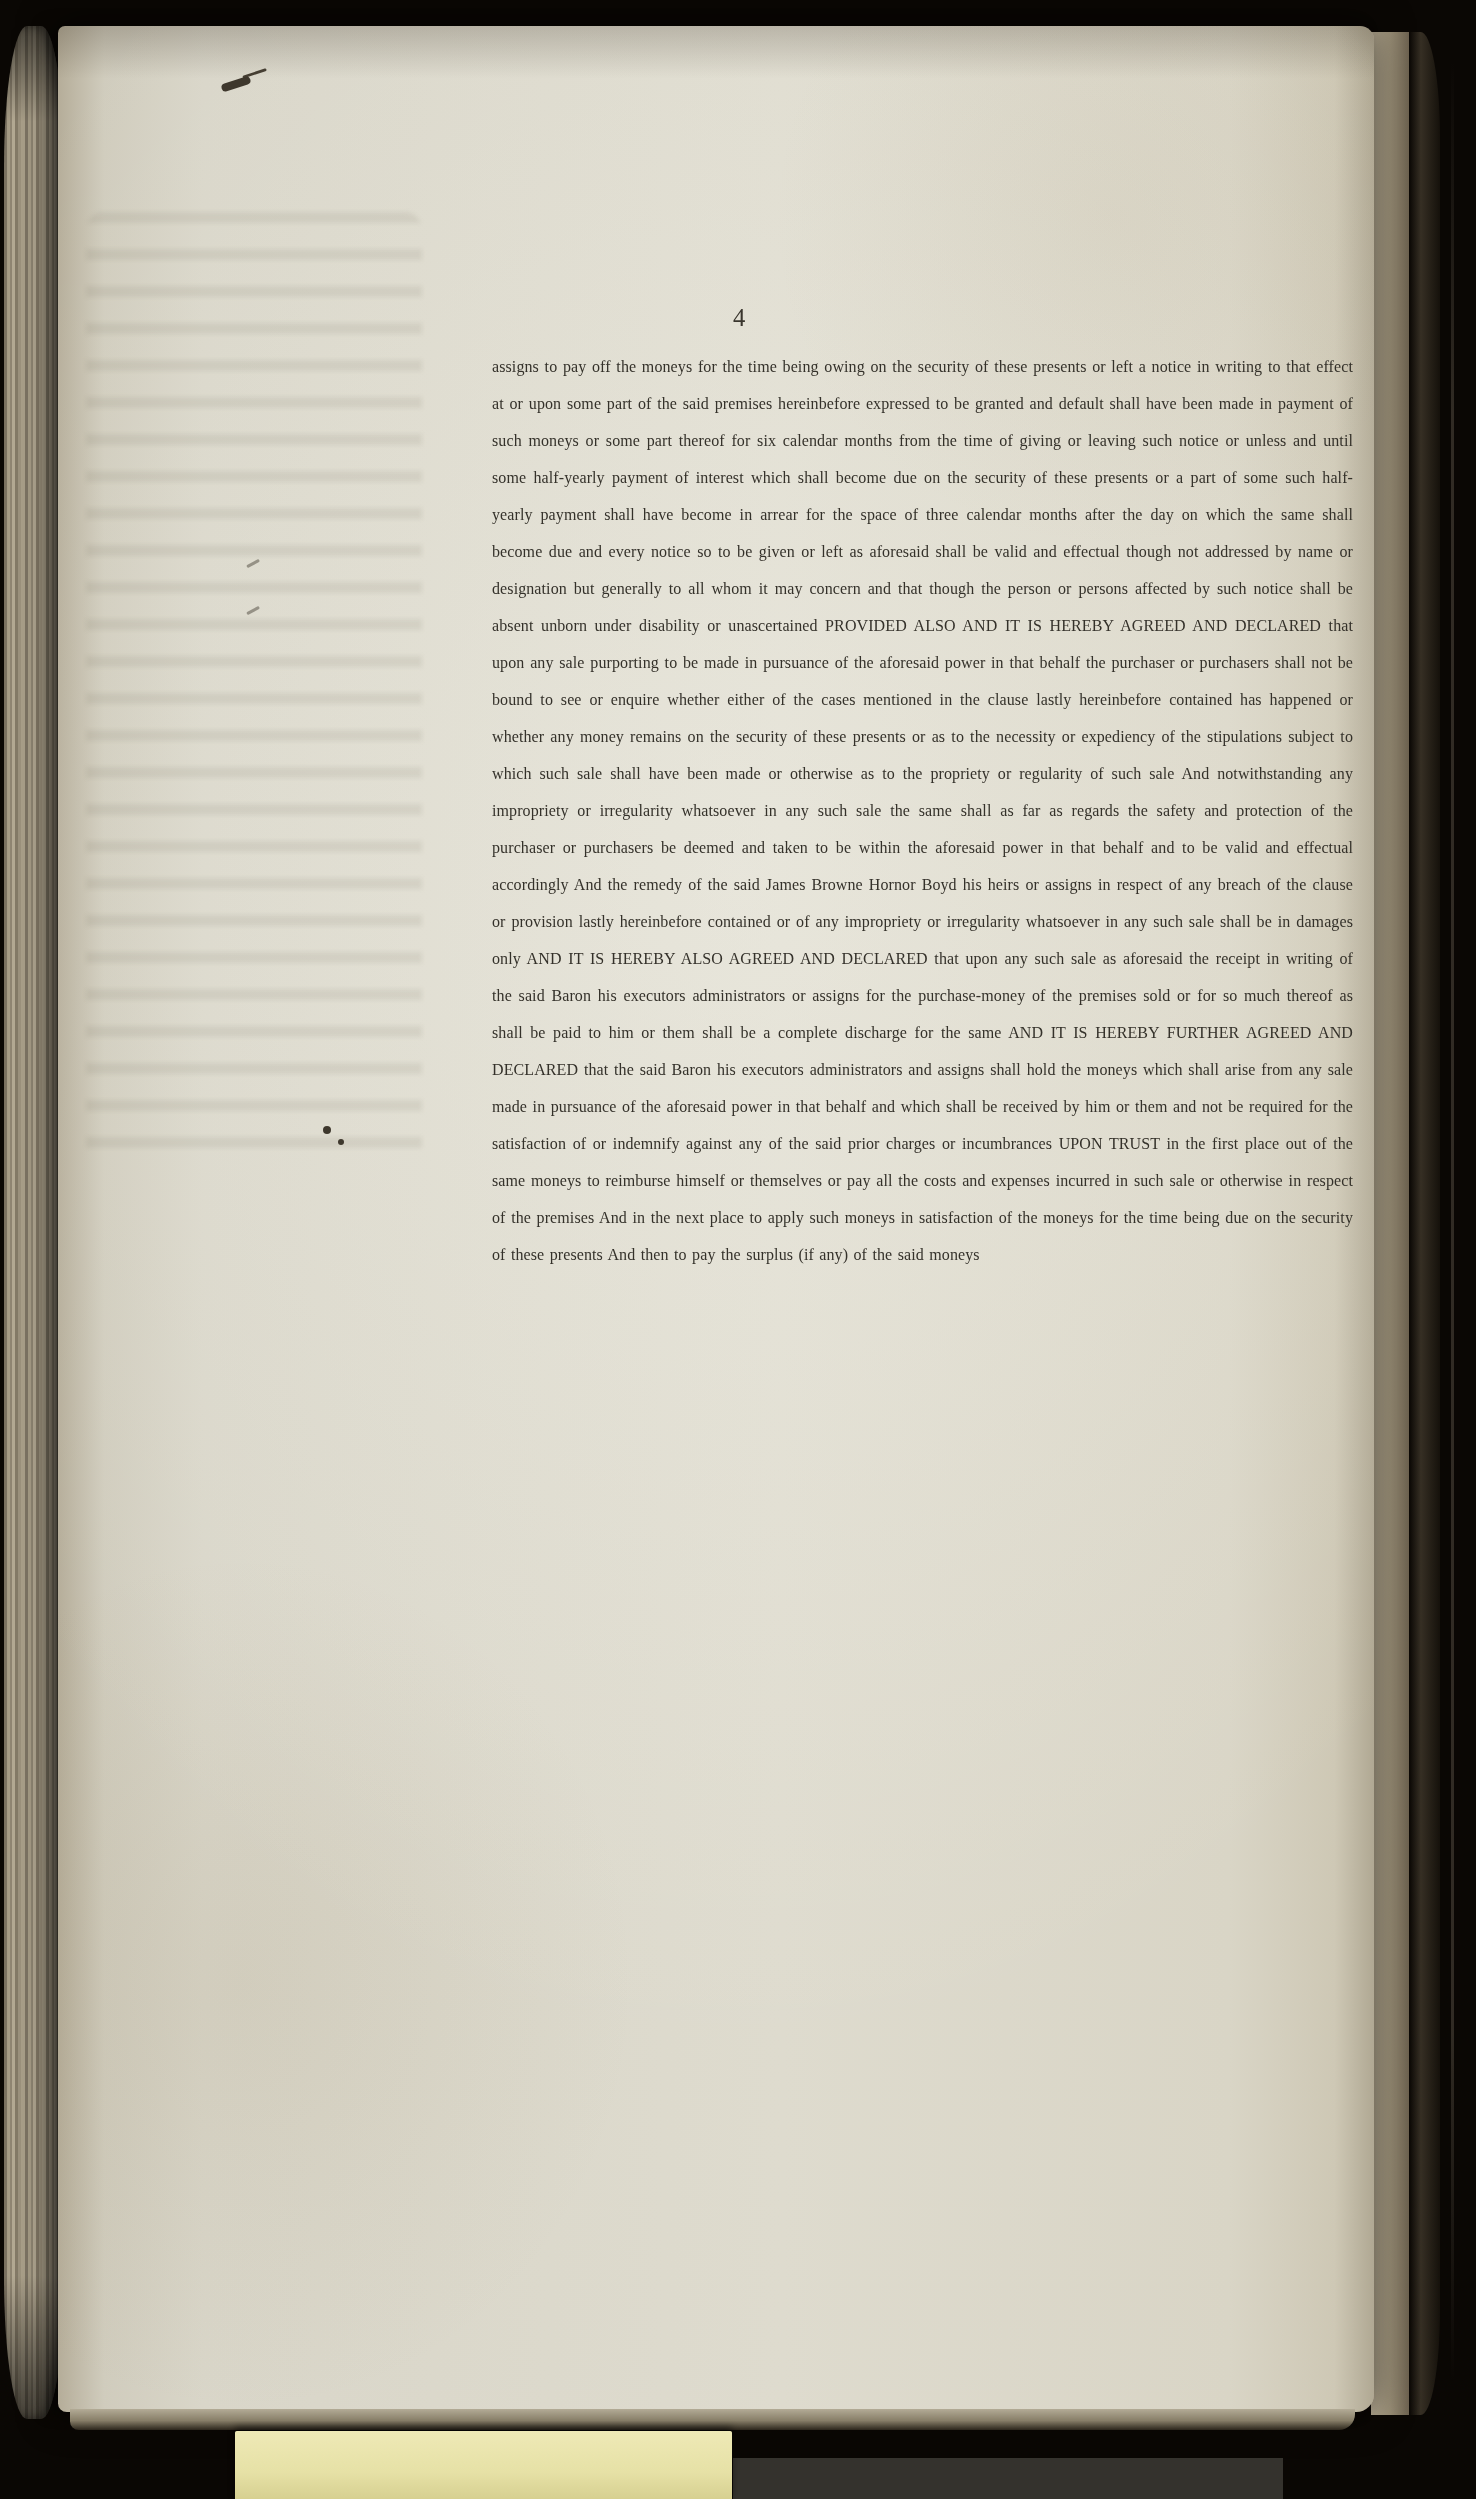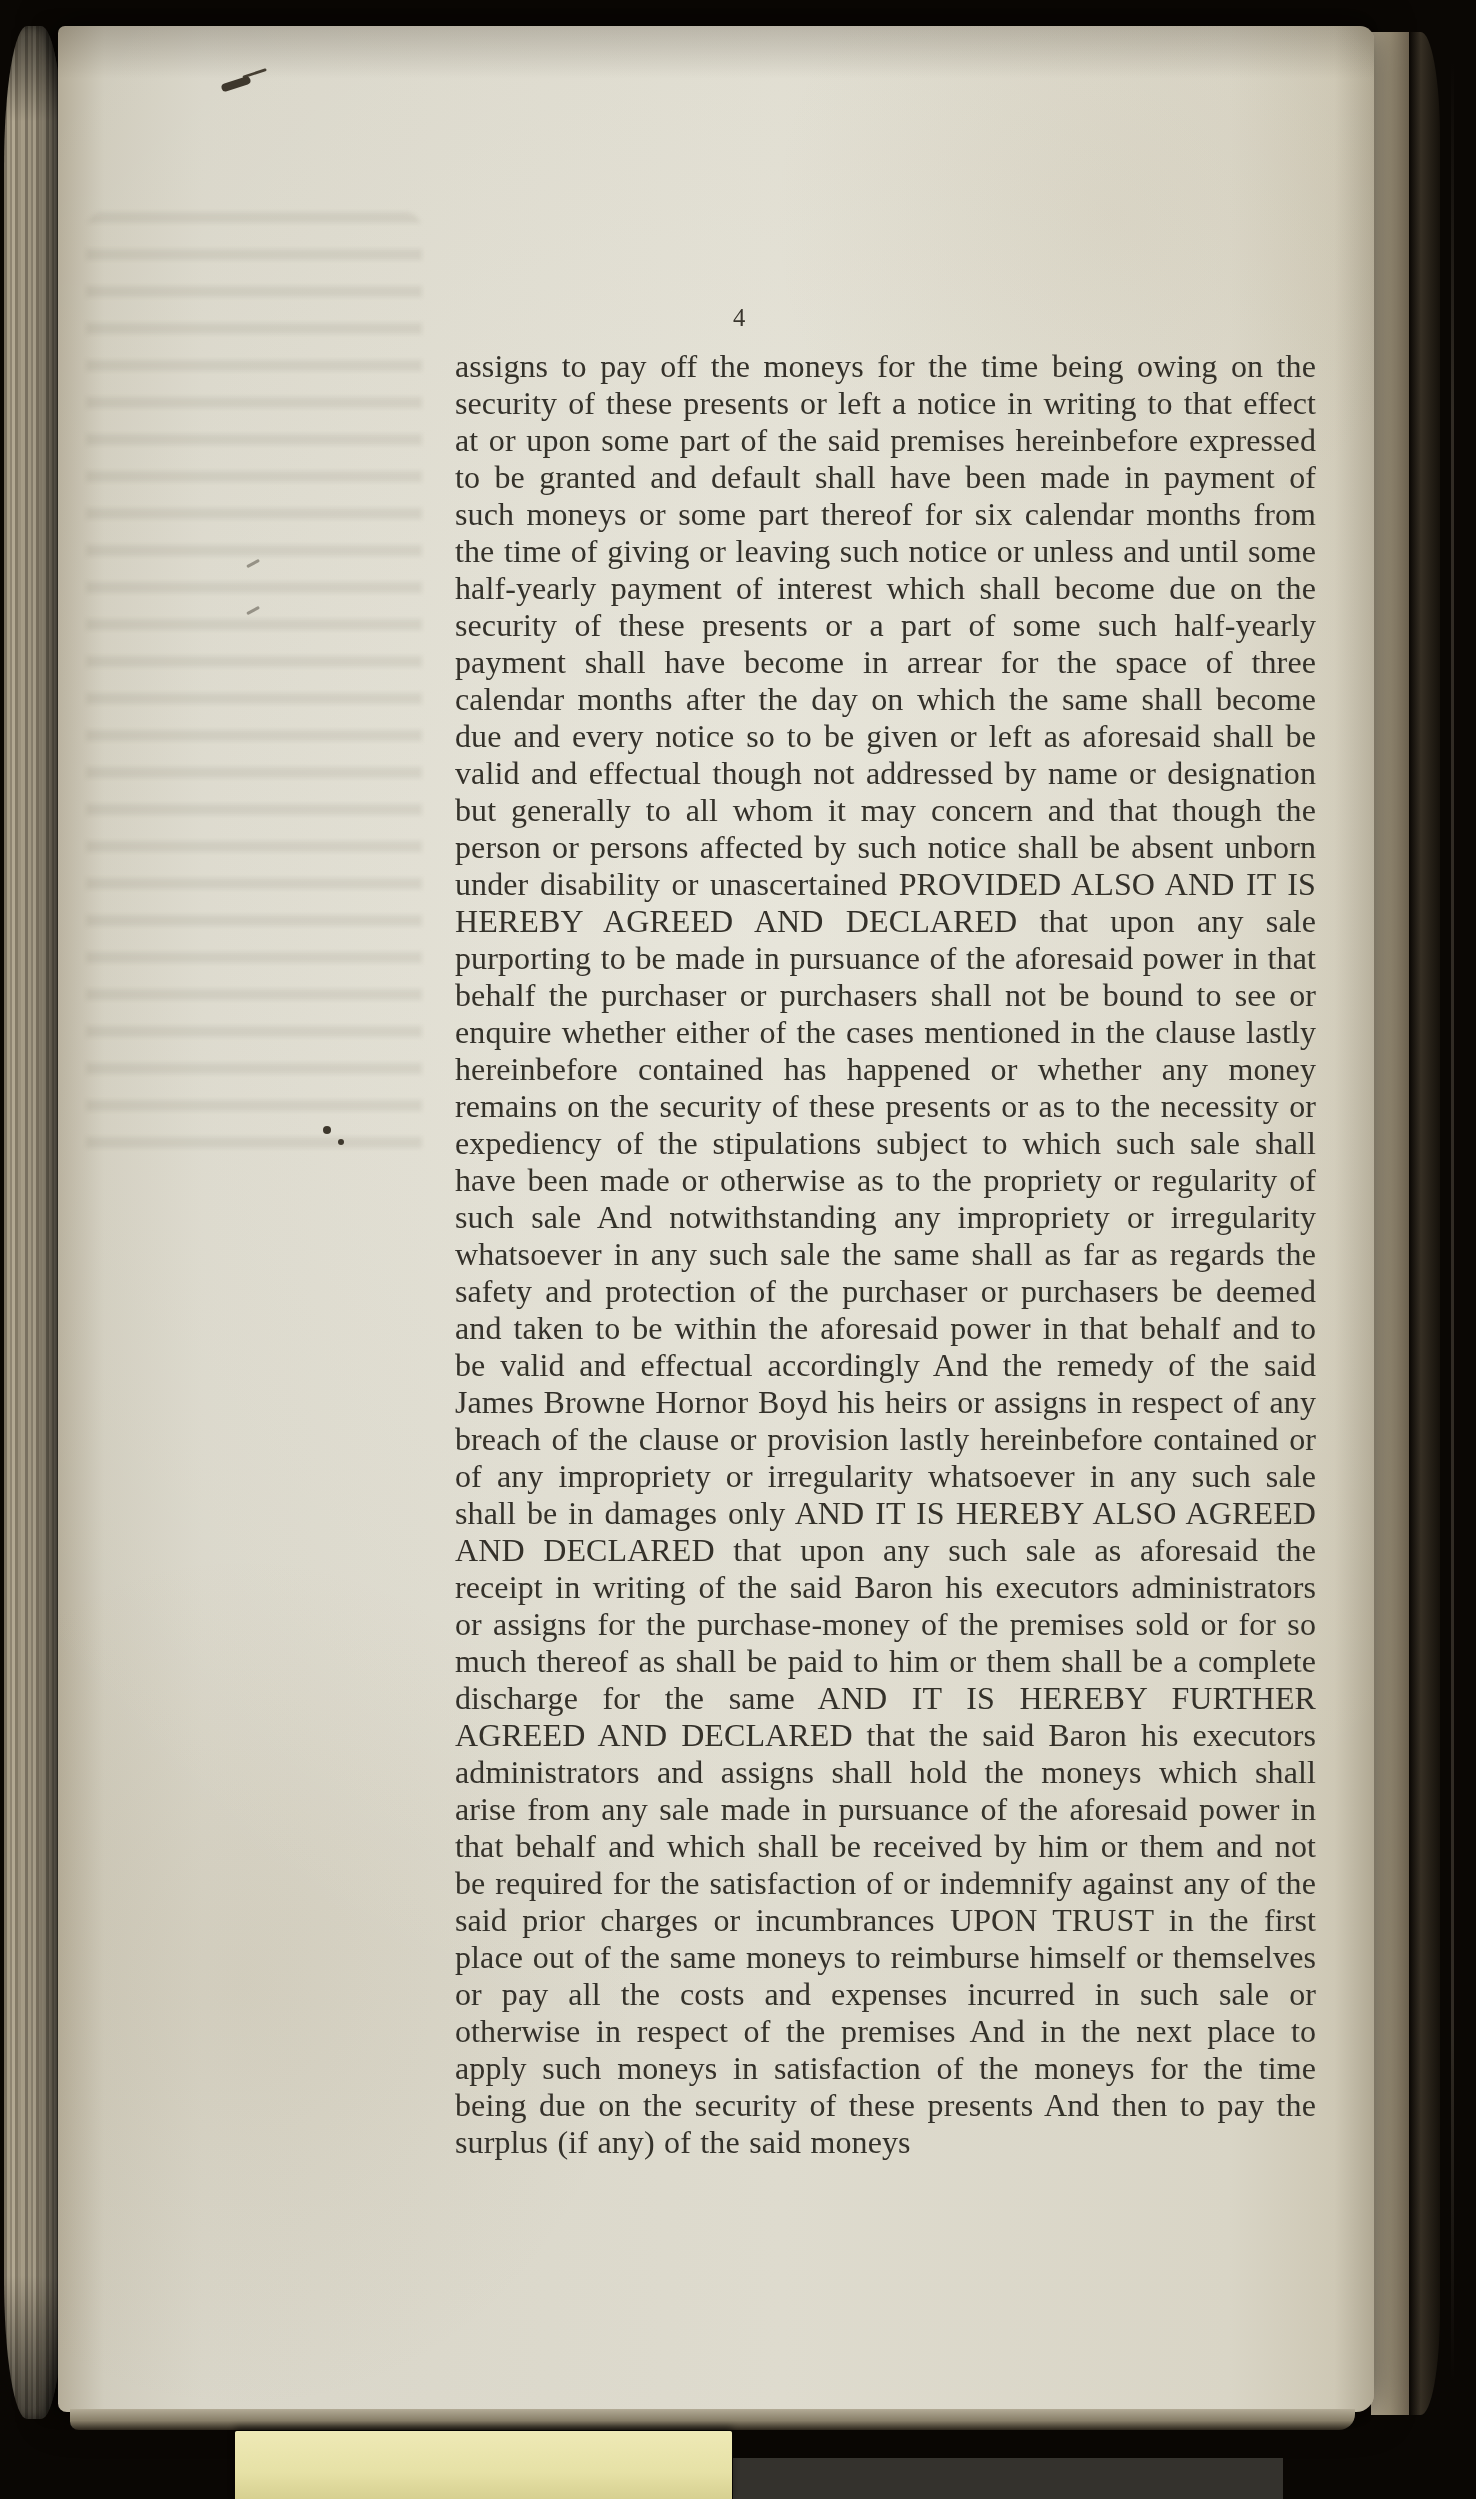--- a/index.html
+++ b/index.html
@@ -80,23 +80,23 @@
 
   .page-number {
     position: absolute;
     left: 675px; top: 278px;
     font-size: 24.6px;
     color: #3a362e;
   }
 
   .body-text {
     position: absolute;
-    left: 397px; top: 322px;
+    left: 434px; top: 322px;
     width: 861px;
-    font-size: 32px;
+    font-size: 16px;
     line-height: 37px;
     text-align: justify;
     color: #34312a;
     letter-spacing: 0.1px;
     word-spacing: 1.3px;
     text-rendering: optimizeLegibility;
   }
 
   
   .ink-mark { position: absolute; background: #3e382d; }

